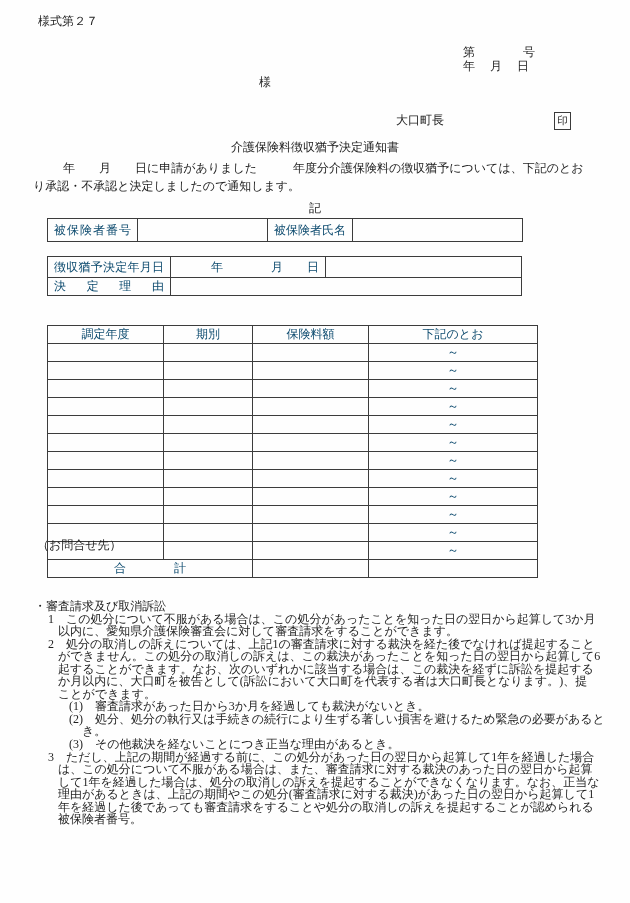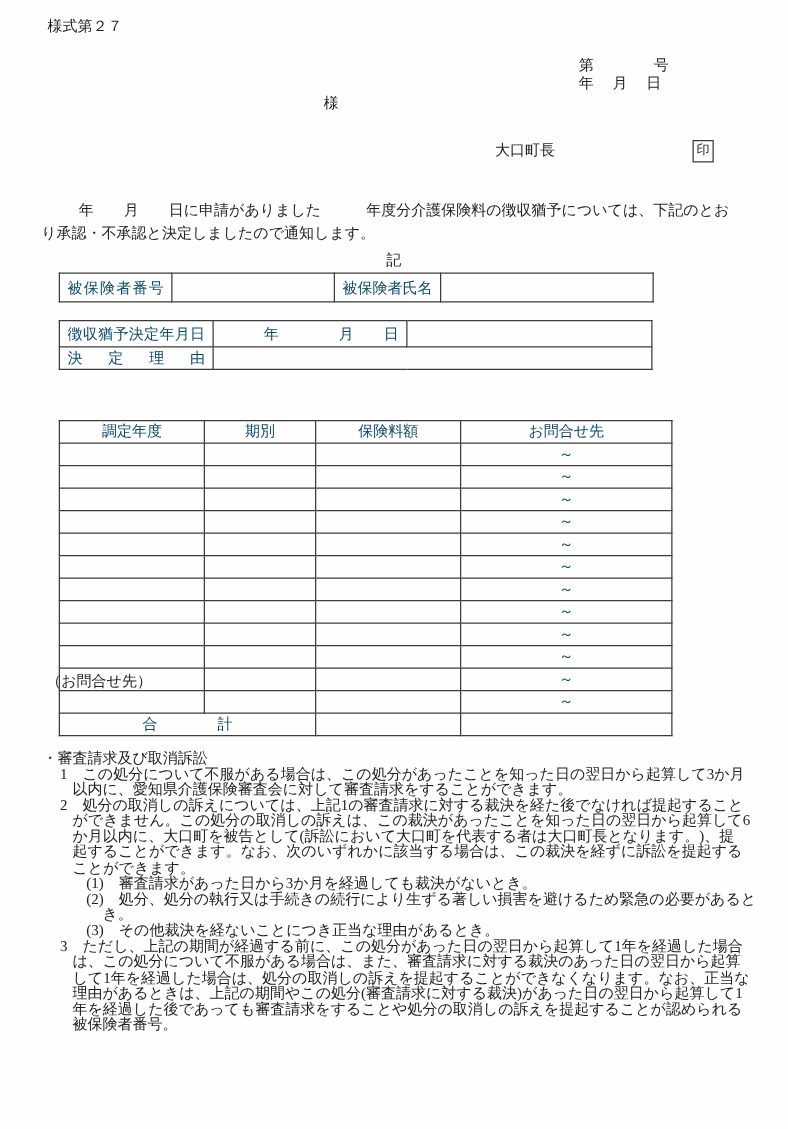--- a/index.html
+++ b/index.html
@@ -50,20 +50,21 @@
   <div class="abs" style="left:38px;top:15px;">様式第２７</div>
 
   <div class="abs" style="left:463px;top:46px;">第　　　　号</div>
   <div class="abs" style="left:463px;top:60px;">年　 月　 日</div>
 
   <div class="abs" style="left:259px;top:76px;">様</div>
 
   <div class="abs" style="left:396px;top:114px;">大口町長</div>
   <div class="stamp-box">印</div>
 
+  <div class="abs center" style="top:141px;">介護保険料徴収猶予決定通知書</div>
 
   <div class="abs" style="left:33px;top:180px;">り承認・不承認と決定しましたので通知します。</div>
   <div class="abs" style="left:63px;top:162px;">年　　月　　日に申請がありました　　　年度分介護保険料の徴収猶予については、下記のとお</div>
   <div class="abs center" style="top:202px;">記</div>
 
   <table class="tbl t1" style="left:47px;top:218px;width:475px;">
     <colgroup>
         <col style="width:90px">
         <col style="width:130px">
         <col style="width:85px">
@@ -91,33 +92,33 @@
       <td class="dateval">年　　　　月　　日</td>
       <td class="ghost"></td>
     </tr>
     <tr class="r2">
       <td class="just">決　定　理　由</td>
       <td colspan="2"></td>
     </tr>
   </tbody>
     </table>
 
-  <table class="tbl main" style="left:47px;top:325px;width:490px;margin-top:11px;">
+  <table class="tbl main" style="left:47px;top:325px;width:490px;">
     <colgroup>
         <col style="width:116px">
         <col style="width:89px">
         <col style="width:116px">
         <col style="width:169px">
       </colgroup>
     <thead>
       <tr>
         <th>調定年度</th>
         <th>期別</th>
         <th>保険料額</th>
-        <th>お問合せ先</th>
+        <th>下記のとお</th>
       </tr>
     </thead>
     <tbody>
         <tr>
           <td></td>
           <td></td>
           <td></td>
           <td>～</td>
         </tr>
         <tr>
@@ -197,22 +198,22 @@
   </table>
 
   <div class="abs" style="left:37px;top:539px;">（お問合せ先）</div>
 
   <div class="legal">
       <div class="ll ind-h">・審査請求及び取消訴訟</div>
       <div class="ll ind-n">1　この処分について不服がある場合は、この処分があったことを知った日の翌日から起算して3か月</div>
       <div class="ll ind-c">以内に、愛知県介護保険審査会に対して審査請求をすることができます。</div>
       <div class="ll ind-n">2　処分の取消しの訴えについては、上記1の審査請求に対する裁決を経た後でなければ提起すること</div>
       <div class="ll ind-c">ができません。この処分の取消しの訴えは、この裁決があったことを知った日の翌日から起算して6</div>
+      <div class="ll ind-c">起することができます。なお、次のいずれかに該当する場合は、この裁決を経ずに訴訟を提起する</div>
       <div class="ll ind-c">か月以内に、大口町を被告として(訴訟において大口町を代表する者は大口町長となります。)、提</div>
-      <div class="ll ind-c">起することができます。なお、次のいずれかに該当する場合は、この裁決を経ずに訴訟を提起する</div>
       <div class="ll ind-c">ことができます。</div>
       <div class="ll ind-s">(1)　審査請求があった日から3か月を経過しても裁決がないとき。</div>
       <div class="ll ind-s">(2)　処分、処分の執行又は手続きの続行により生ずる著しい損害を避けるため緊急の必要があると</div>
       <div class="ll ind-s2">き。</div>
       <div class="ll ind-s">(3)　その他裁決を経ないことにつき正当な理由があるとき。</div>
       <div class="ll ind-n">3　ただし、上記の期間が経過する前に、この処分があった日の翌日から起算して1年を経過した場合</div>
       <div class="ll ind-c">は、この処分について不服がある場合は、また、審査請求に対する裁決のあった日の翌日から起算</div>
       <div class="ll ind-c">して1年を経過した場合は、処分の取消しの訴えを提起することができなくなります。なお、正当な</div>
       <div class="ll ind-c">理由があるときは、上記の期間やこの処分(審査請求に対する裁決)があった日の翌日から起算して1</div>
       <div class="ll ind-c">年を経過した後であっても審査請求をすることや処分の取消しの訴えを提起することが認められる</div>

